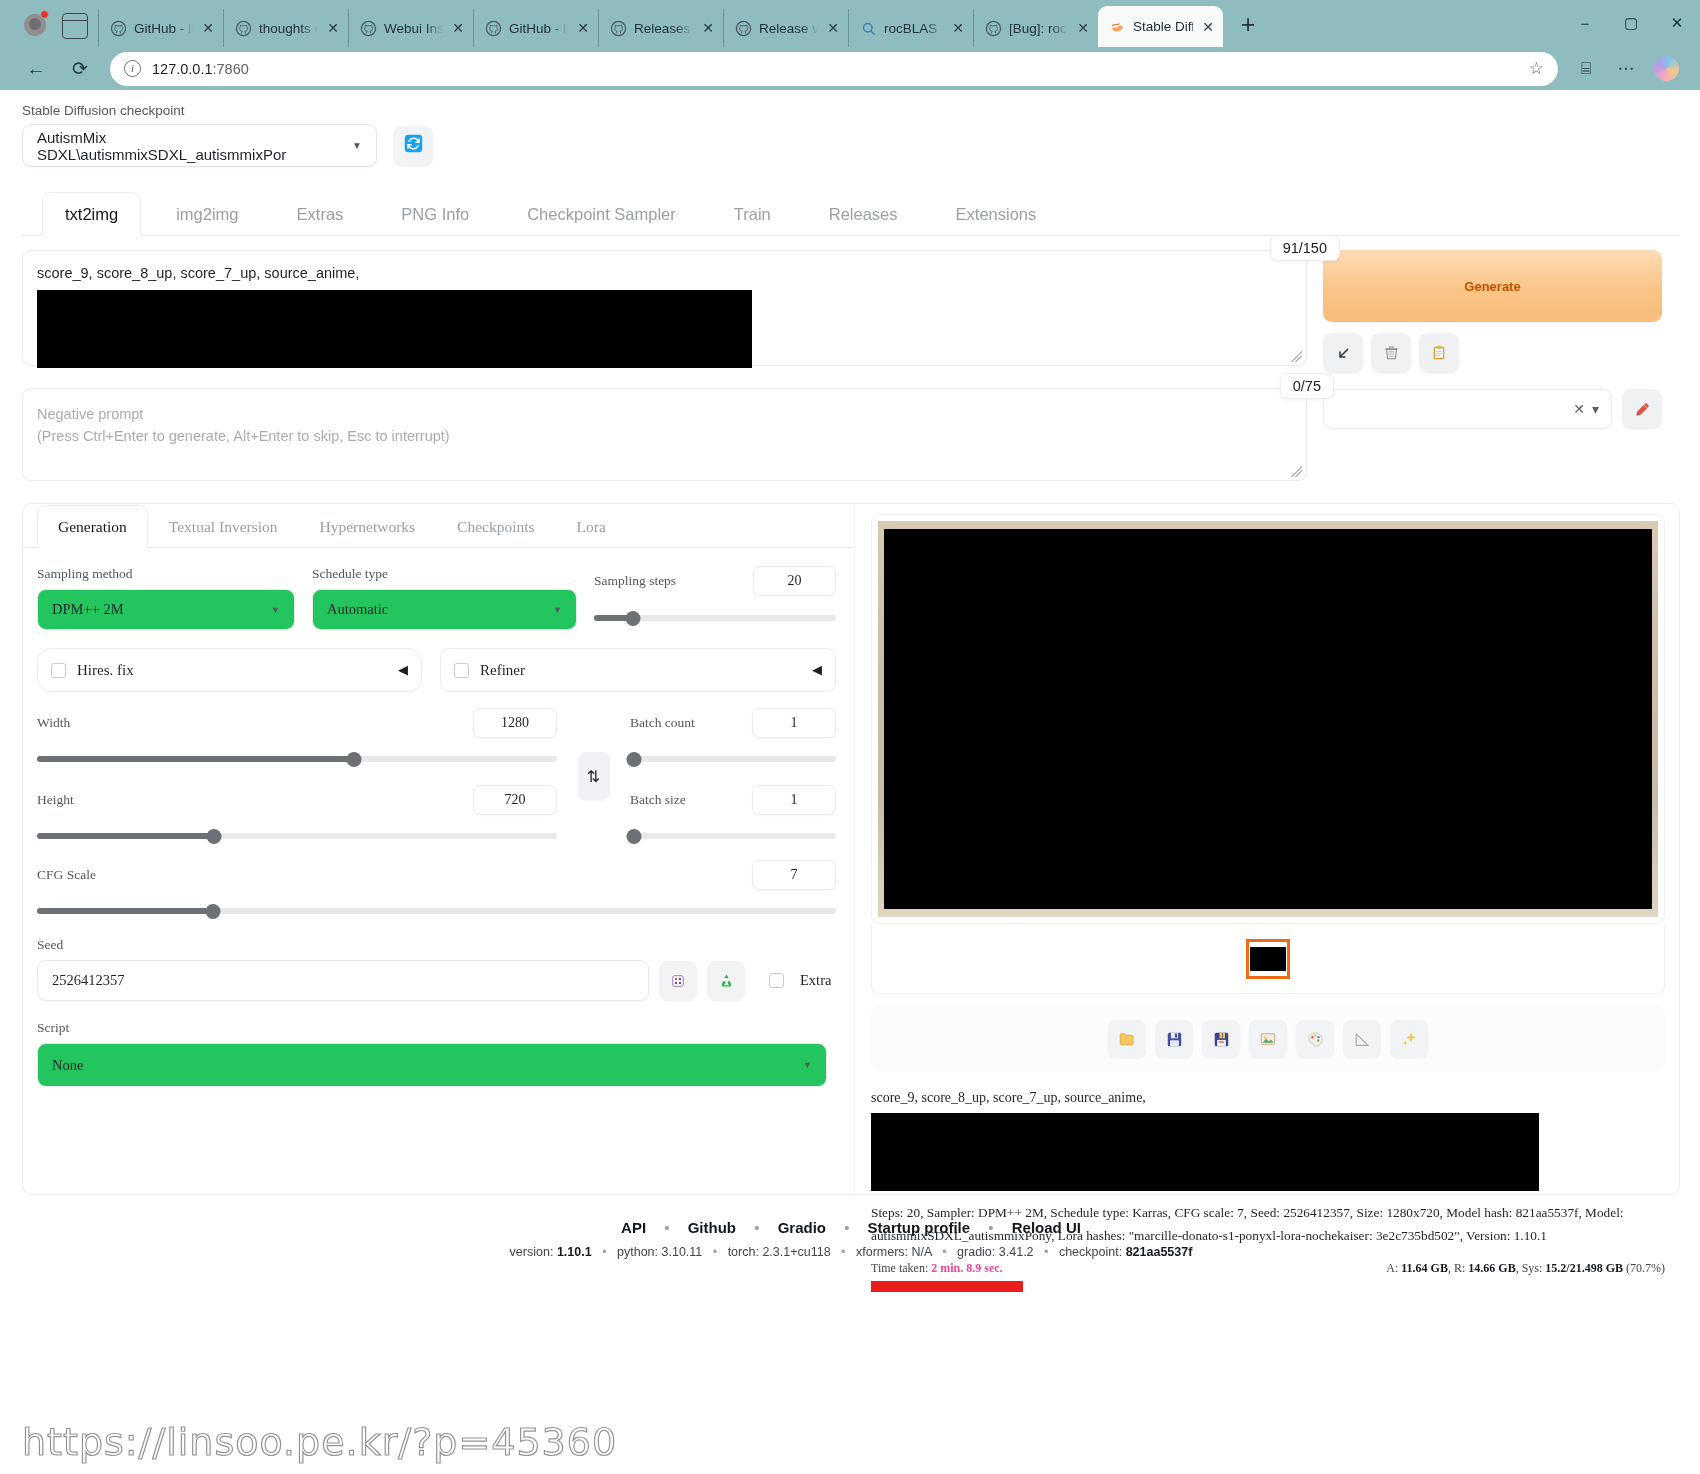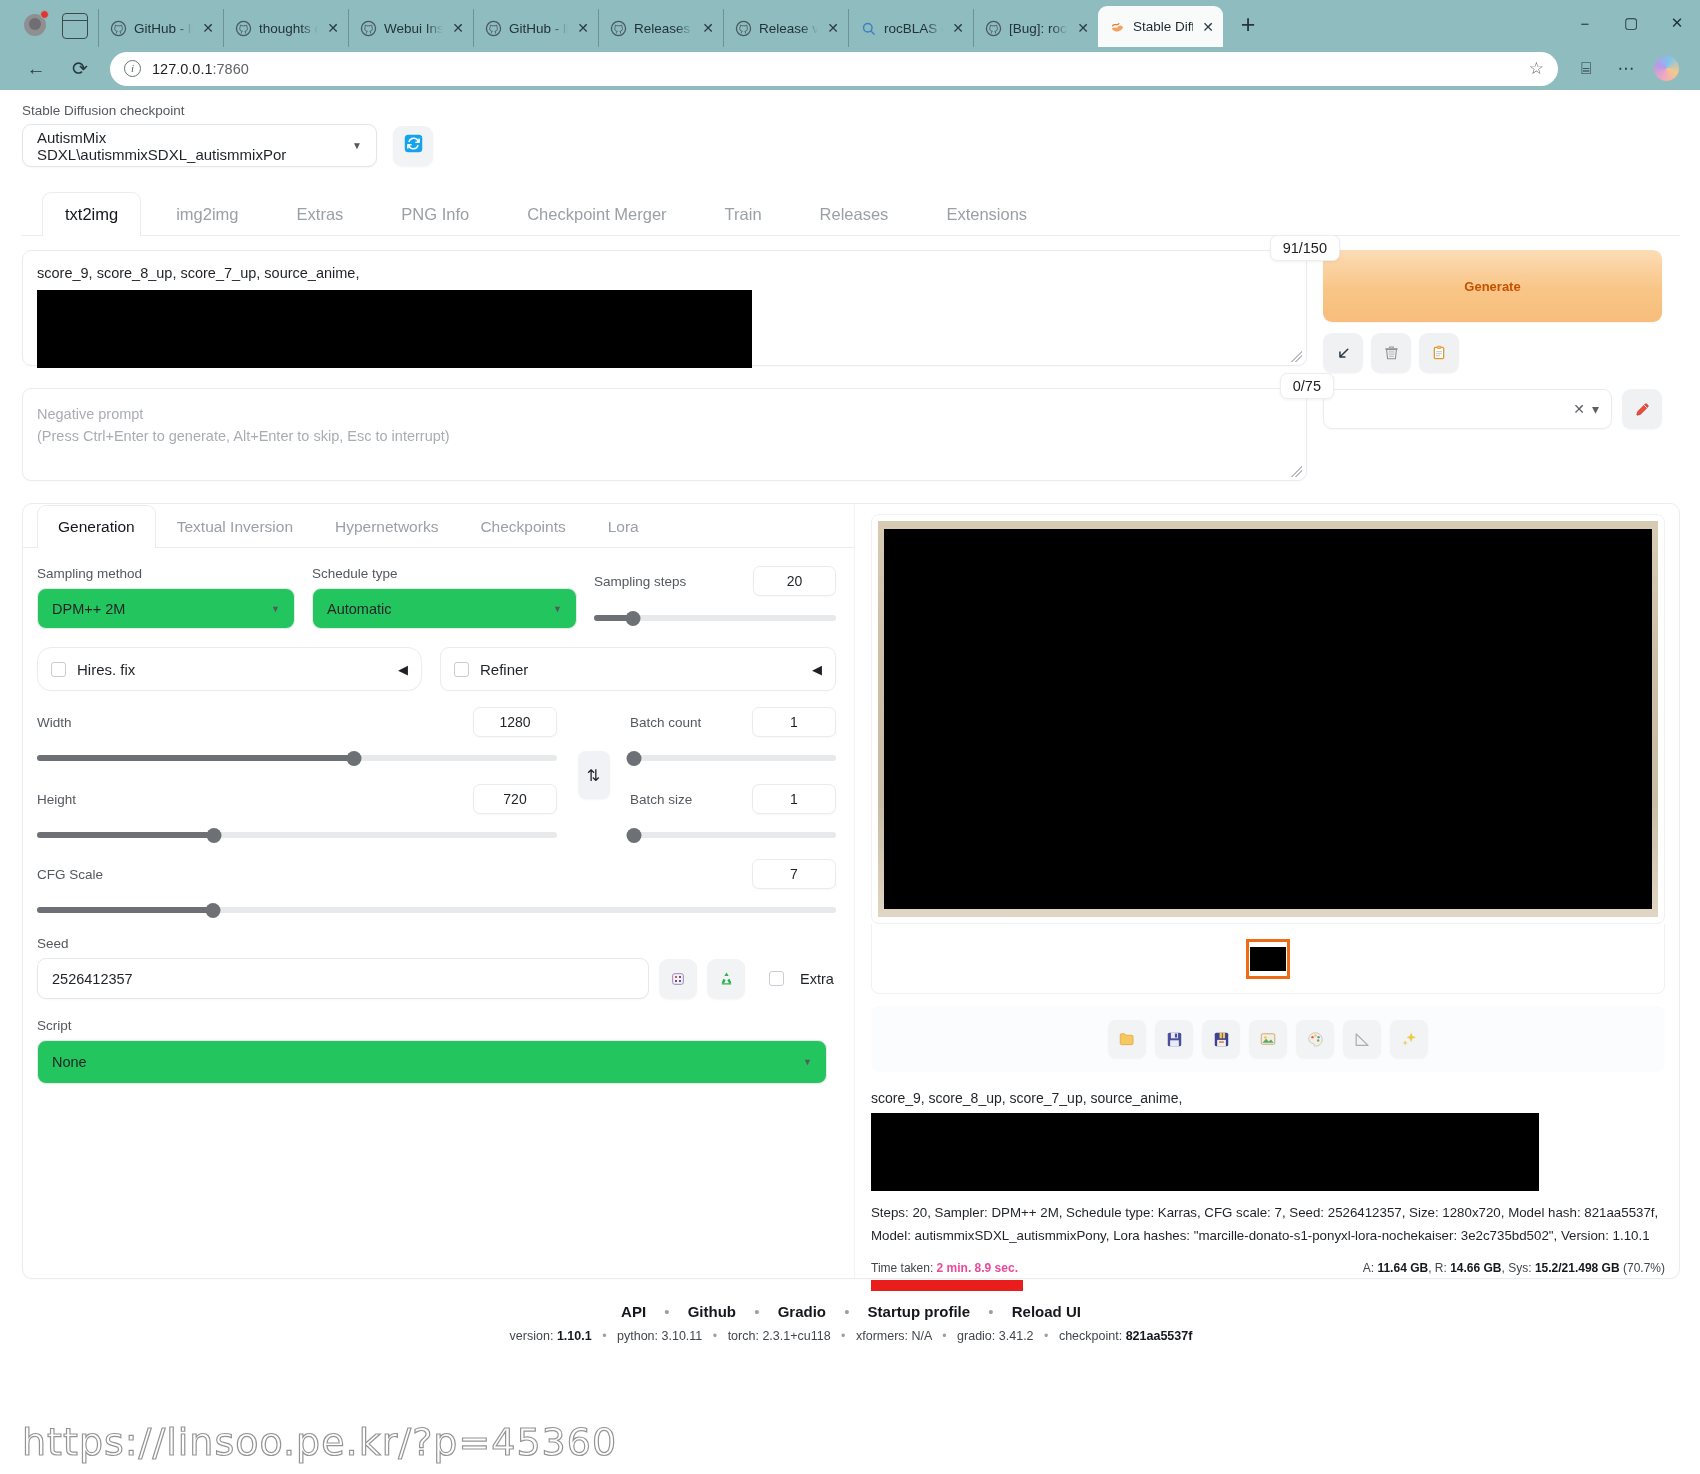--- a/index.html
+++ b/index.html
@@ -193,21 +193,21 @@
   }
   .pencil-btn{
     width:40px;height:40px;border-radius:9px;background:#eff1f3;
     display:flex;align-items:center;justify-content:center;font-size:16px;
     box-shadow:0 1px 2px rgba(0,0,0,.04);
   }
 
   
   .panel{
     margin-top:22px;border:1px solid #ececee;border-radius:10px;background:#fff;
-    height:776px;display:flex;box-shadow:0 1px 2px rgba(0,0,0,.02);
+    height:692px;display:flex;box-shadow:0 1px 2px rgba(0,0,0,.02);font-family:Liberation Serif, serif;
   }
   .panel-left{width:832px;border-right:1px solid #f2f3f4;padding:0 18px 0 14px;}
   .panel-right{flex:1;padding:10px 14px 0 16px;}
 
   .sub-tabs{display:flex;align-items:flex-end;border-bottom:1px solid #ececee;margin:0 -18px 0 -14px;padding-left:14px;}
   .sub-tab{
     padding:12px 20px;font-size:15.5px;color:#9aa0a6;border:1px solid transparent;
     border-bottom:none;border-radius:9px 9px 0 0;position:relative;top:1px;
   }
   .sub-tab.active{color:#13171c;background:#fff;border-color:#ececee;}
@@ -443,21 +443,21 @@
             </svg>
       </span>
     </div>
   </div>
 
   <div class="main-tabs">
     <div class="main-tab active">txt2img</div>
     <div class="main-tab">img2img</div>
     <div class="main-tab">Extras</div>
     <div class="main-tab">PNG Info</div>
-    <div class="main-tab">Checkpoint Merger</div>
+    <div class="main-tab">Checkpoint Sampler</div>
     <div class="main-tab">Train</div>
     <div class="main-tab">Releases</div>
     <div class="main-tab">Extensions</div>
   </div>
 
   <div class="cols">
     <div class="left-col">
       <div class="prompt-box">
         <div class="prompt-text">score_9, score_8_up, score_7_up, source_anime,</div>
         <div class="prompt-redact"></div>

